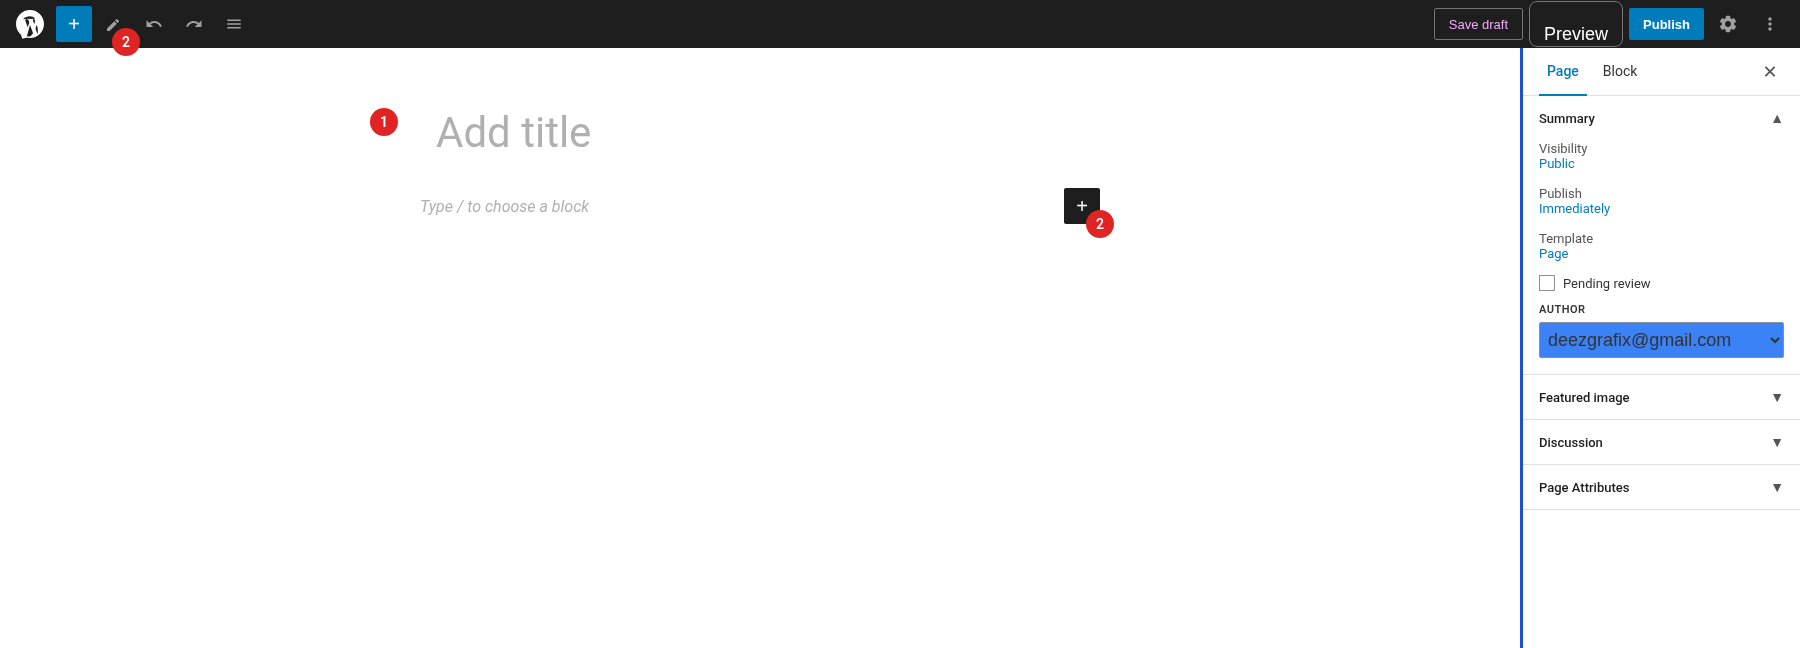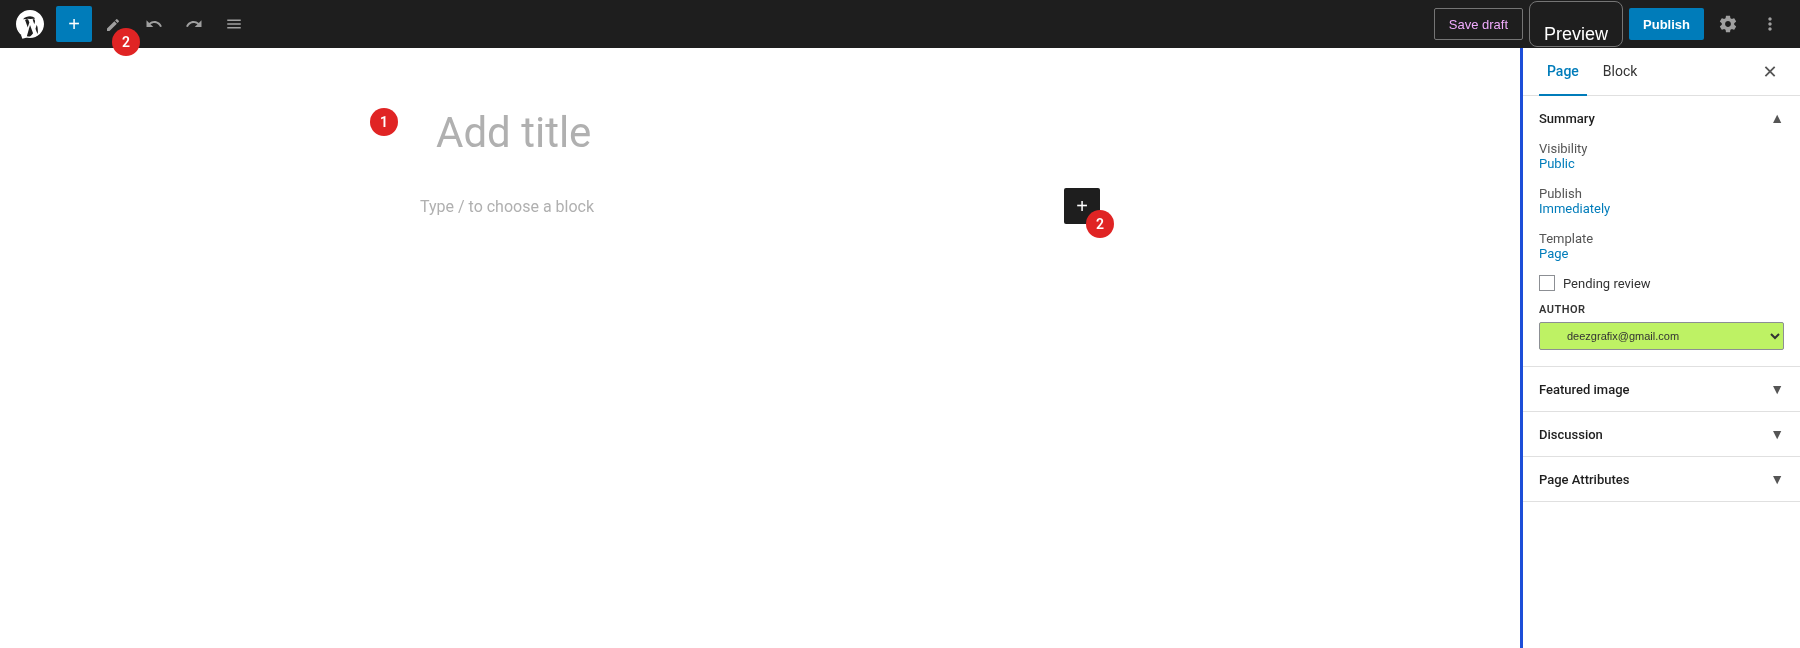--- a/index.html
+++ b/index.html
@@ -170,20 +170,21 @@
       display: flex;
       align-items: center;
       gap: 16px;
       position: relative;
     }
 
     .block-placeholder {
       font-size: 16px;
       color: #b0b0b0;
       cursor: text;
+      font-style: italic;
     }
 
     .block-add-btn {
       width: 36px;
       height: 36px;
       background: #1e1e1e;
       border: none;
       border-radius: 2px;
       color: #fff;
       font-size: 20px;
@@ -346,26 +347,26 @@
       font-size: 11px;
       font-weight: 600;
       color: #333;
       text-transform: uppercase;
       letter-spacing: 0.5px;
       margin-bottom: 6px;
     }
 
     .author-select {
       width: 100%;
-      padding: 6px 23px;
+      padding: 6px 4px;
       border: 1px solid #8c8f94;
       border-radius: 2px;
-      font-size: 11px;
+      font-size: 18px;
       color: #333;
-      background: #bef264;
+      background: #3b82f6;
       cursor: pointer;
       appearance: auto;
     }
 
     .toolbar-relative {
       position: relative;
     }
   </style>
 </head>
 <body>

